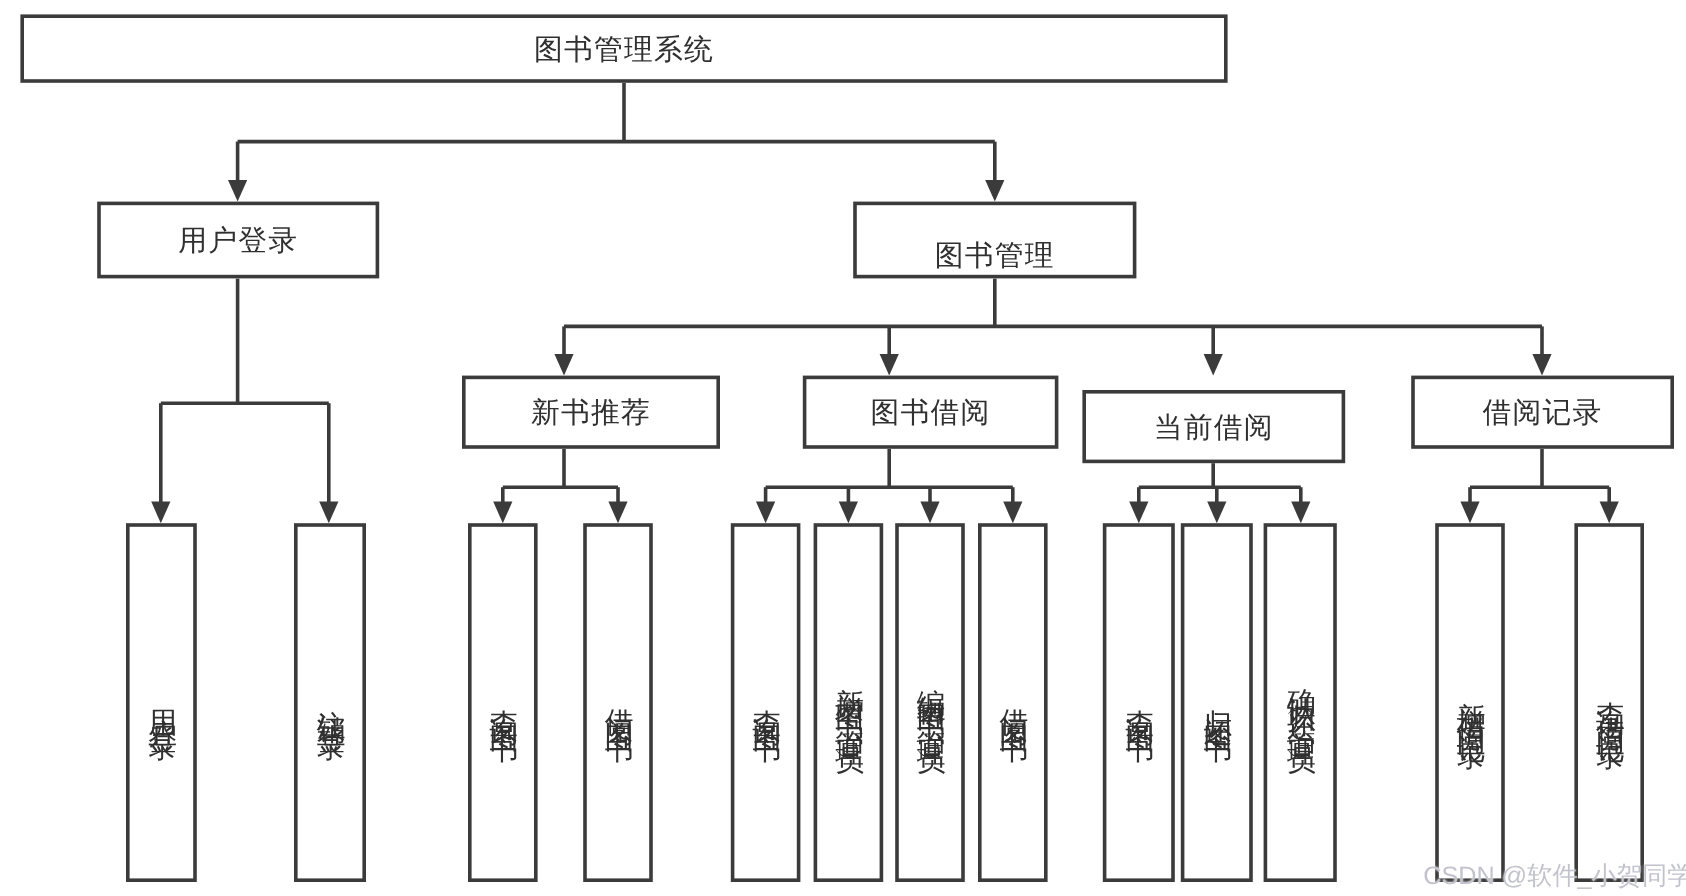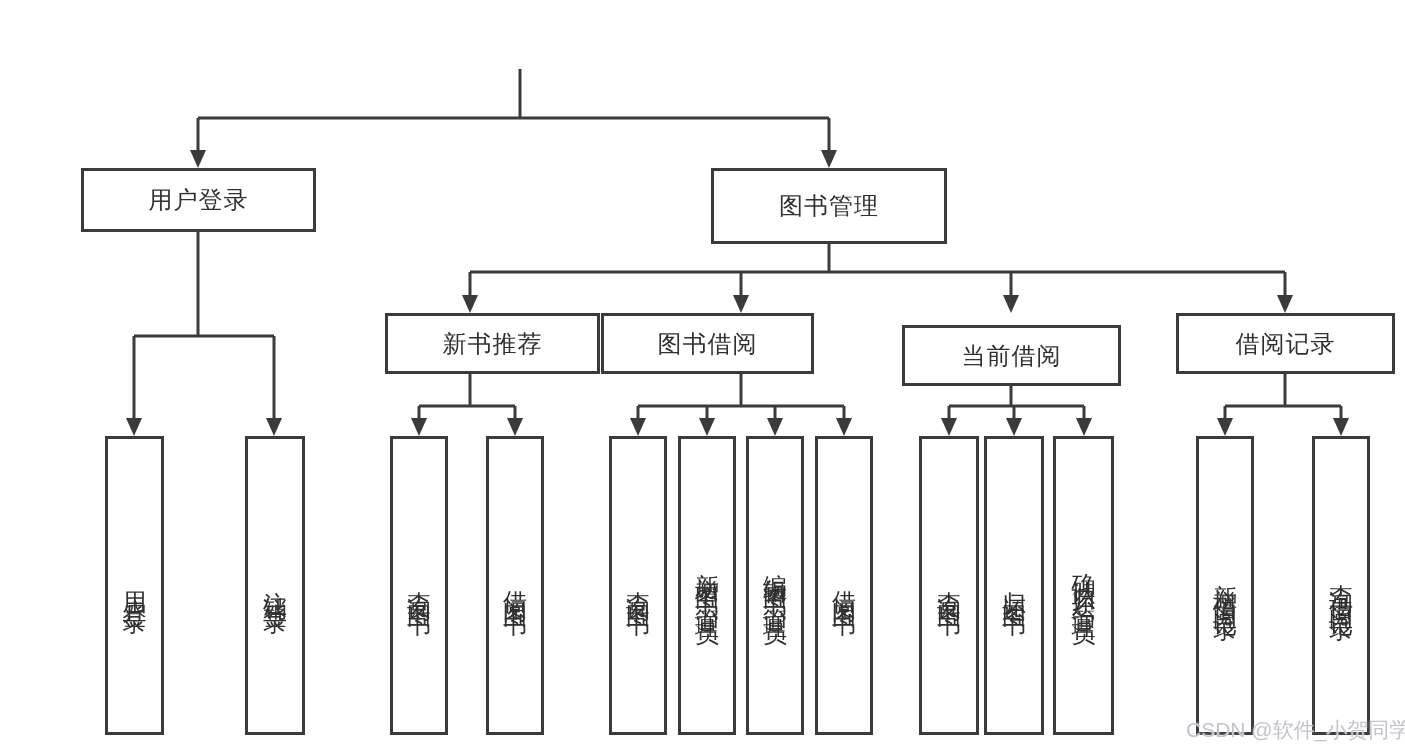--- a/index.html
+++ b/index.html
@@ -130,32 +130,35 @@
     <g>
       <path d="M1285,374 V406"></path>
       <path d="M1225,406 H1341"></path>
       <path d="M1225,406 V419"></path>
         <polygon points="1217,418 1233,418 1225,436"></polygon>
       <path d="M1341,406 V419"></path>
         <polygon points="1333,418 1349,418 1341,436"></polygon>
     </g>
   </svg>
 
+  <div class="box" style="left:17px; top:12px; width:1006px; height:57px;">
+    <span class="hlabel">图书管理系统</span>
+  </div>
 
   <div class="box" style="left:81px; top:168px; width:235px; height:64px;">
     <span class="hlabel">用户登录</span>
   </div>
-  <div class="box" style="left:711px; top:168px; width:236px; height:76px;">
+  <div class="box" style="left:711px; top:168px; width:236px; height:64px;align-items:flex-end;">
     <span class="hlabel">图书管理</span>
   </div>
 
   <div class="box" style="left:363px; top:313px; width:215px; height:61px;margin-left:22px;">
     <span class="hlabel">新书推荐</span>
   </div>
-  <div class="box" style="left:601px; top:313px; width:213px; height:61px;">
+  <div class="box" style="left:669px; top:313px; width:213px; height:61px;">
     <span class="hlabel">图书借阅</span>
   </div>
   <div class="box" style="left:902px; top:313px; width:219px; height:61px;margin-top:12px;">
     <span class="hlabel">当前借阅</span>
   </div>
   <div class="box" style="left:1176px; top:313px; width:219px; height:61px;">
     <span class="hlabel">借阅记录</span>
   </div>
 
   <div class="box" style="left:105px; top:436px; width:59px; height:299px;">

